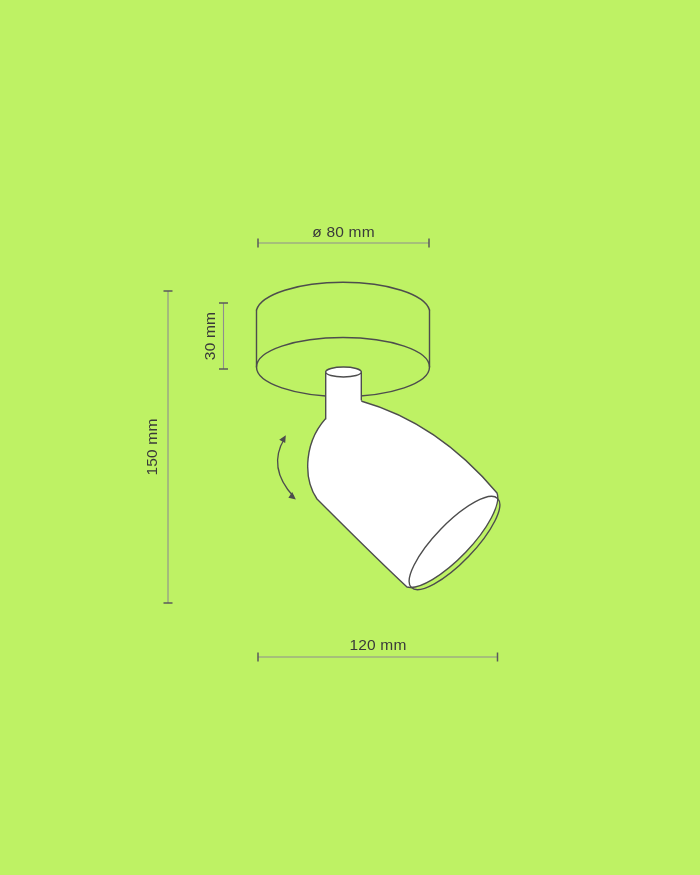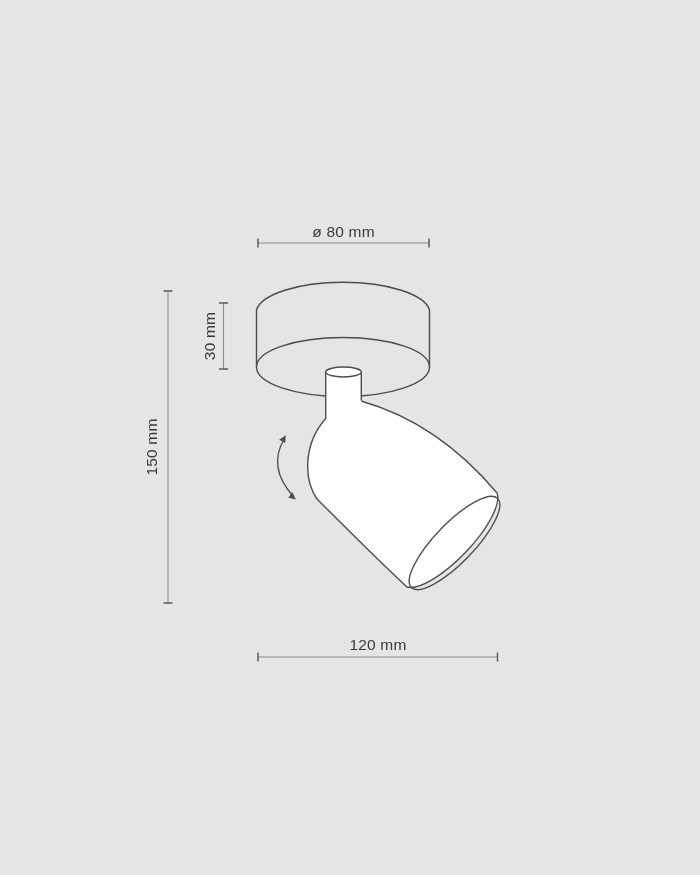--- a/index.html
+++ b/index.html
@@ -4,21 +4,21 @@
 <style>
   html, body {
     margin: 0;
     padding: 0;
     background: #ffffff;
   }
   .stage {
     position: relative;
     width: 700px;
     height: 875px;
-    background: #e5e5e5;
+    background: #bef264;
     overflow: hidden;
     font-family: "Liberation Sans", sans-serif;
   }
   svg { display: block; }
   .dim-label {
     font-family: "Liberation Sans", sans-serif;
     font-size: 15.5px;
     letter-spacing: 0.2px;
   }
   .outline-path {

